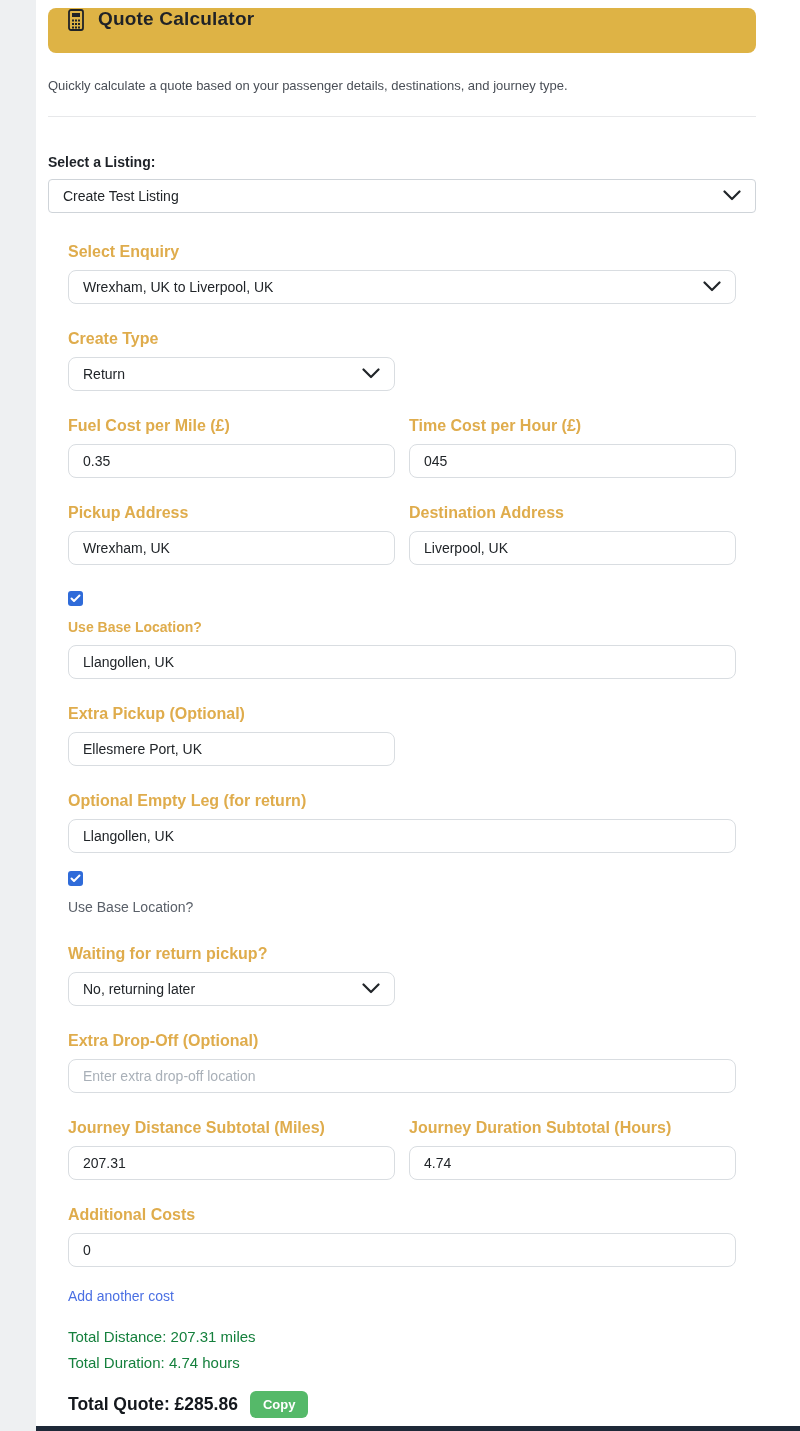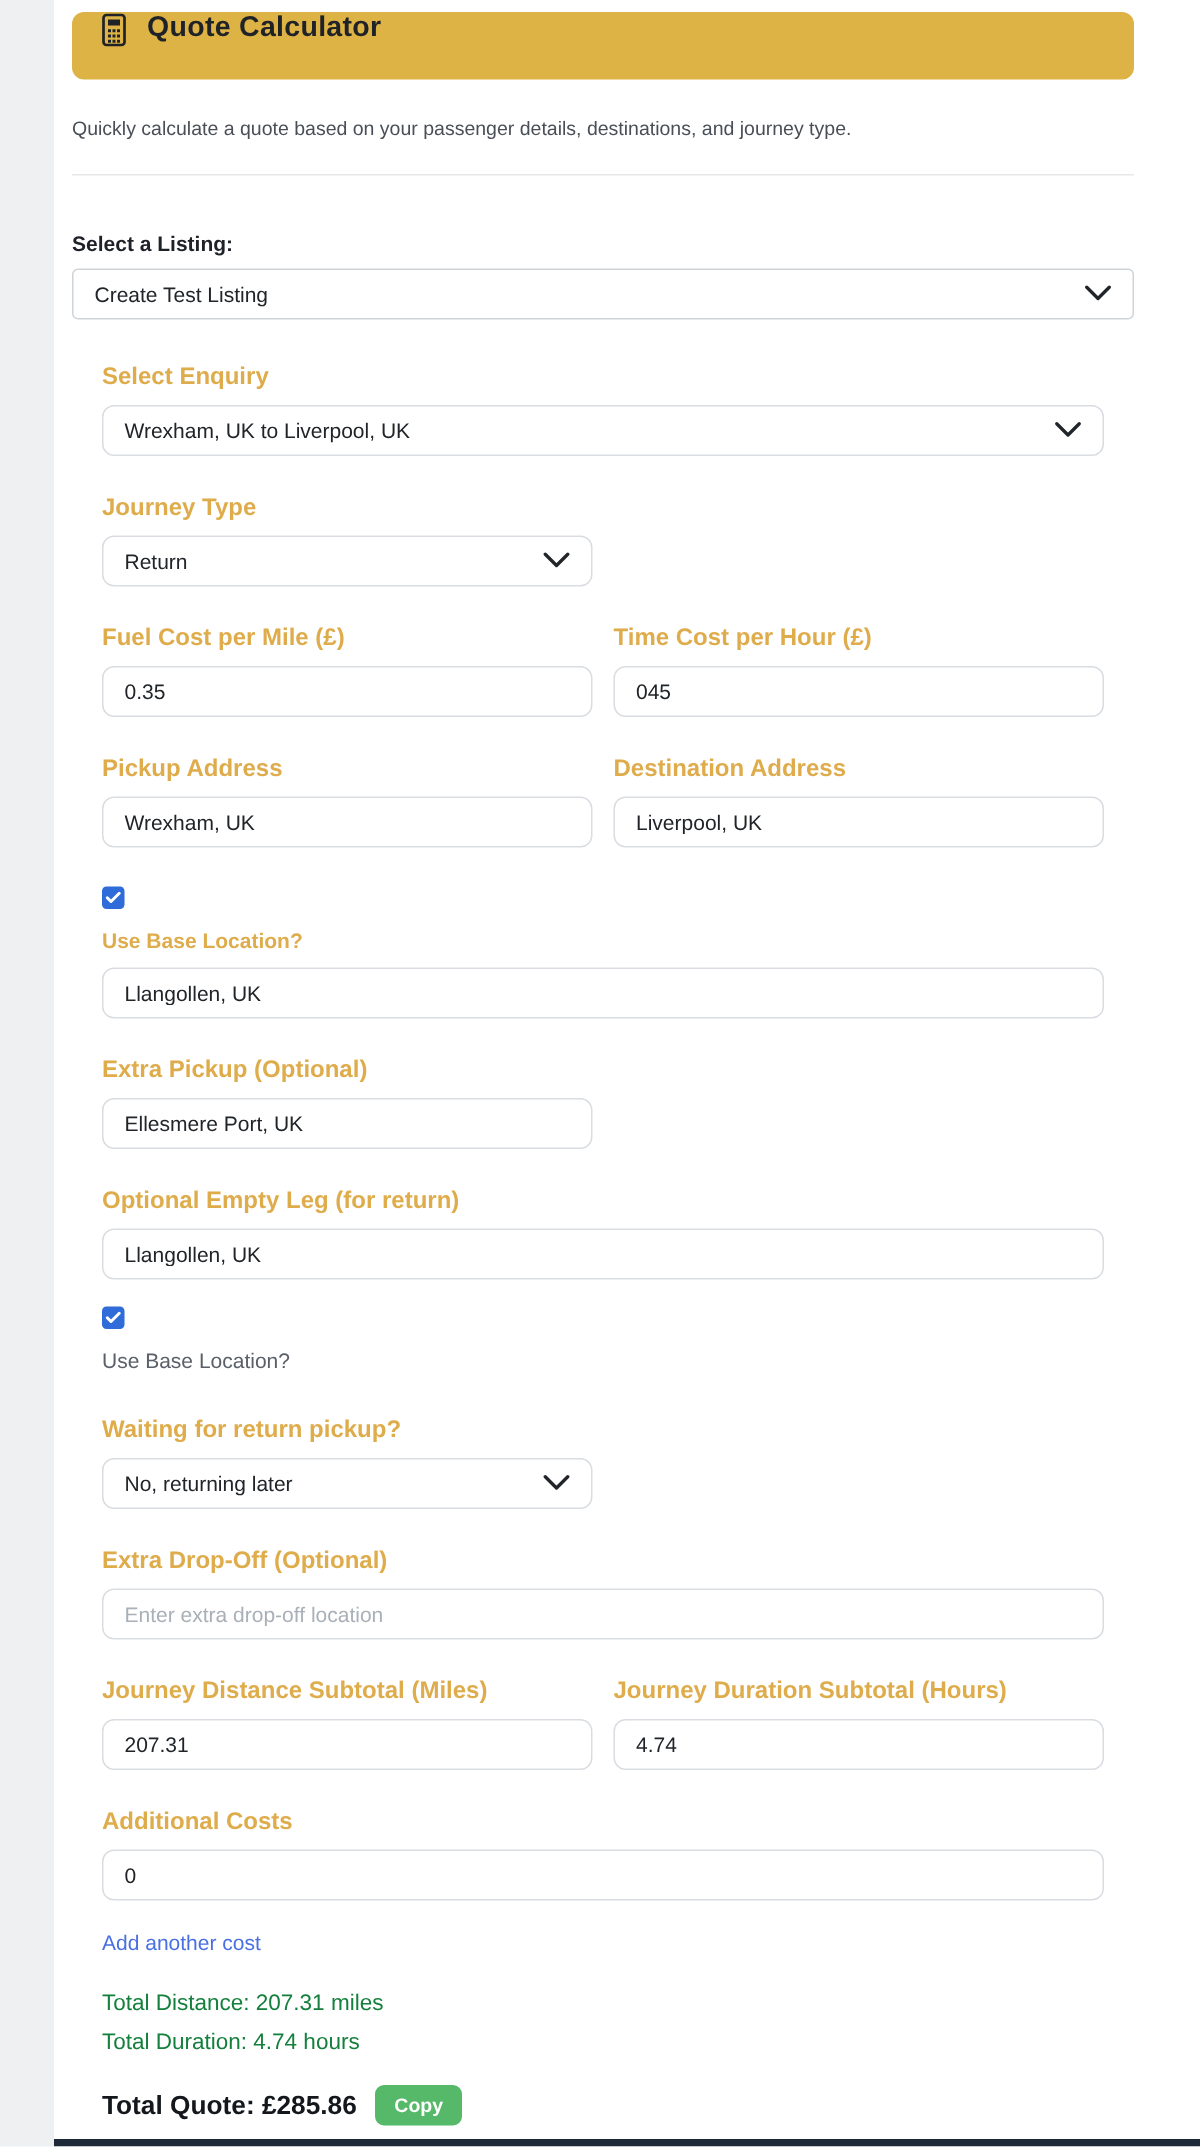--- a/index.html
+++ b/index.html
@@ -209,21 +209,21 @@
         <span>Wrexham, UK to Liverpool, UK</span>
         <span class="chev">
           <svg width="18" height="11" viewBox="0 0 18 11">
               <polyline points="1.5,1.5 9,9 16.5,1.5" fill="none" stroke="#212529" stroke-width="2.2" stroke-linecap="round" stroke-linejoin="round"></polyline>
             </svg>
         </span>
       </div>
     </div>
 
     <div class="field">
-      <div class="flabel">Journey Type</div>
+      <div class="flabel">Create Type</div>
       <div class="select rounded half">
         <span>Return</span>
         <span class="chev">
           <svg width="18" height="11" viewBox="0 0 18 11">
               <polyline points="1.5,1.5 9,9 16.5,1.5" fill="none" stroke="#212529" stroke-width="2.2" stroke-linecap="round" stroke-linejoin="round"></polyline>
             </svg>
         </span>
       </div>
     </div>
 

